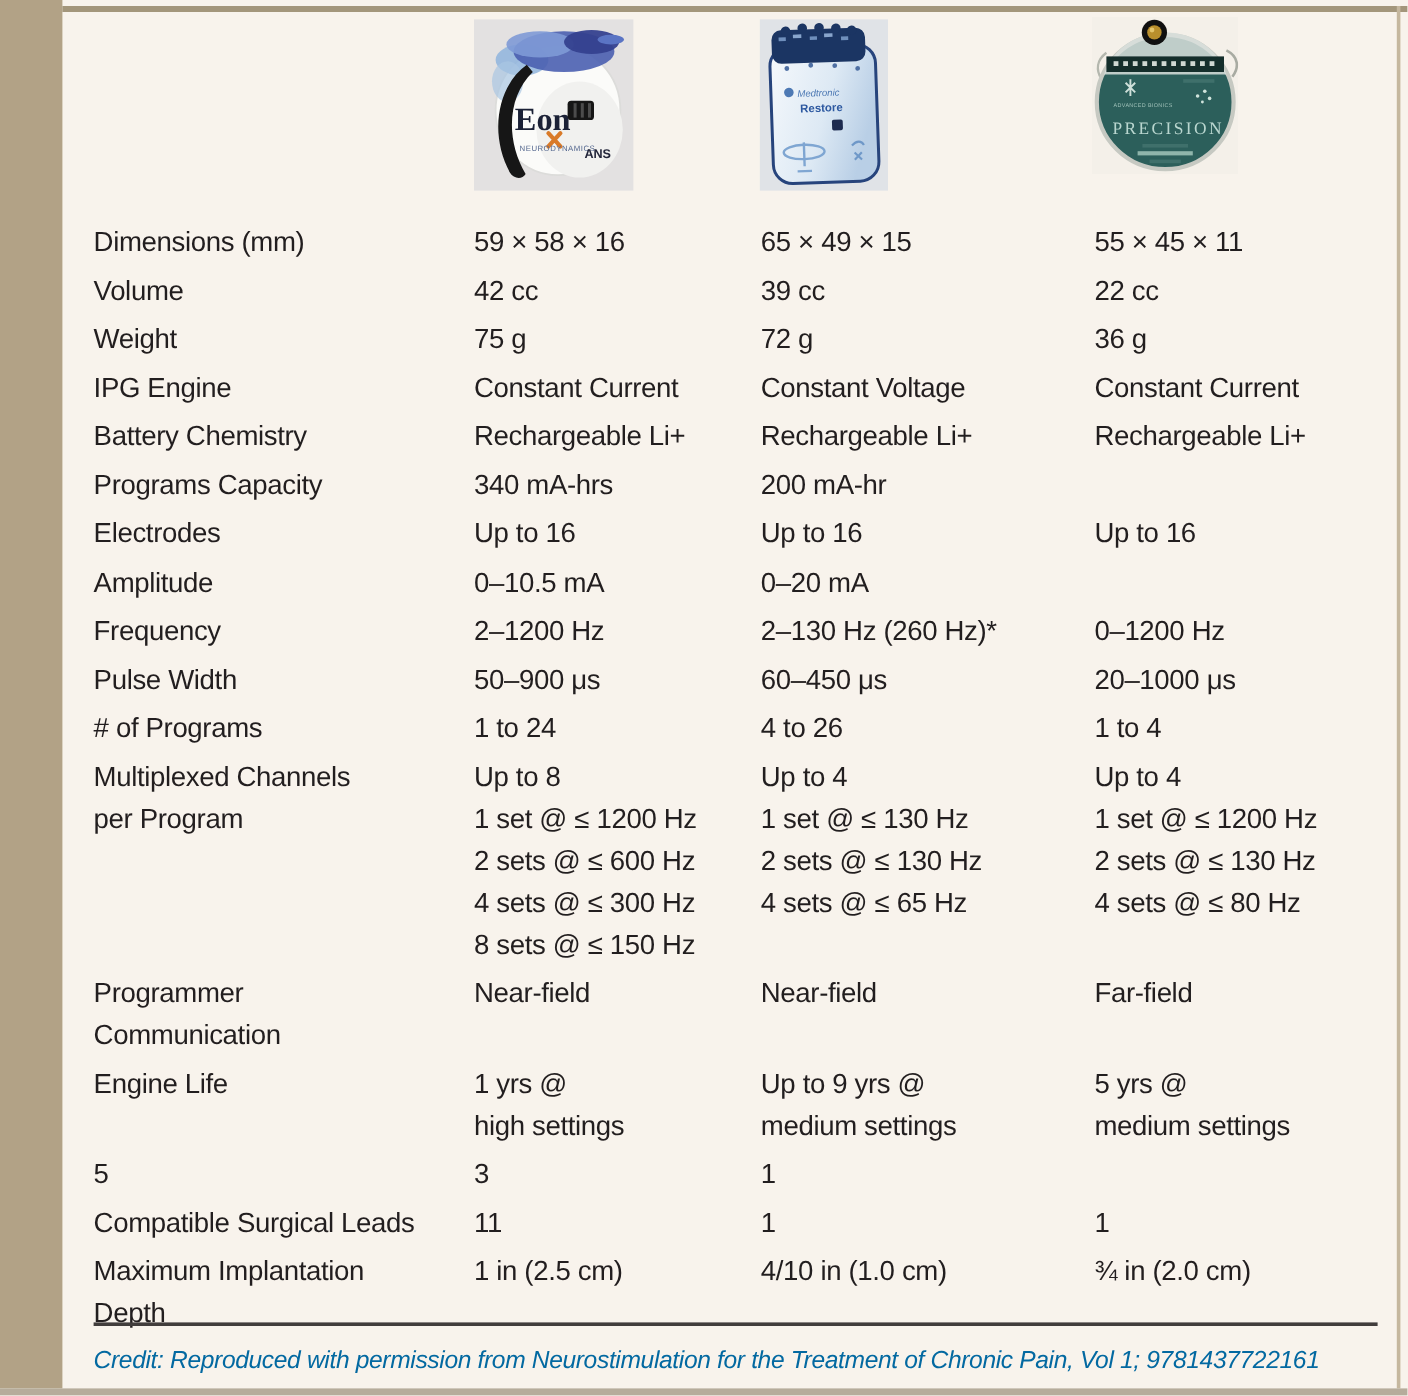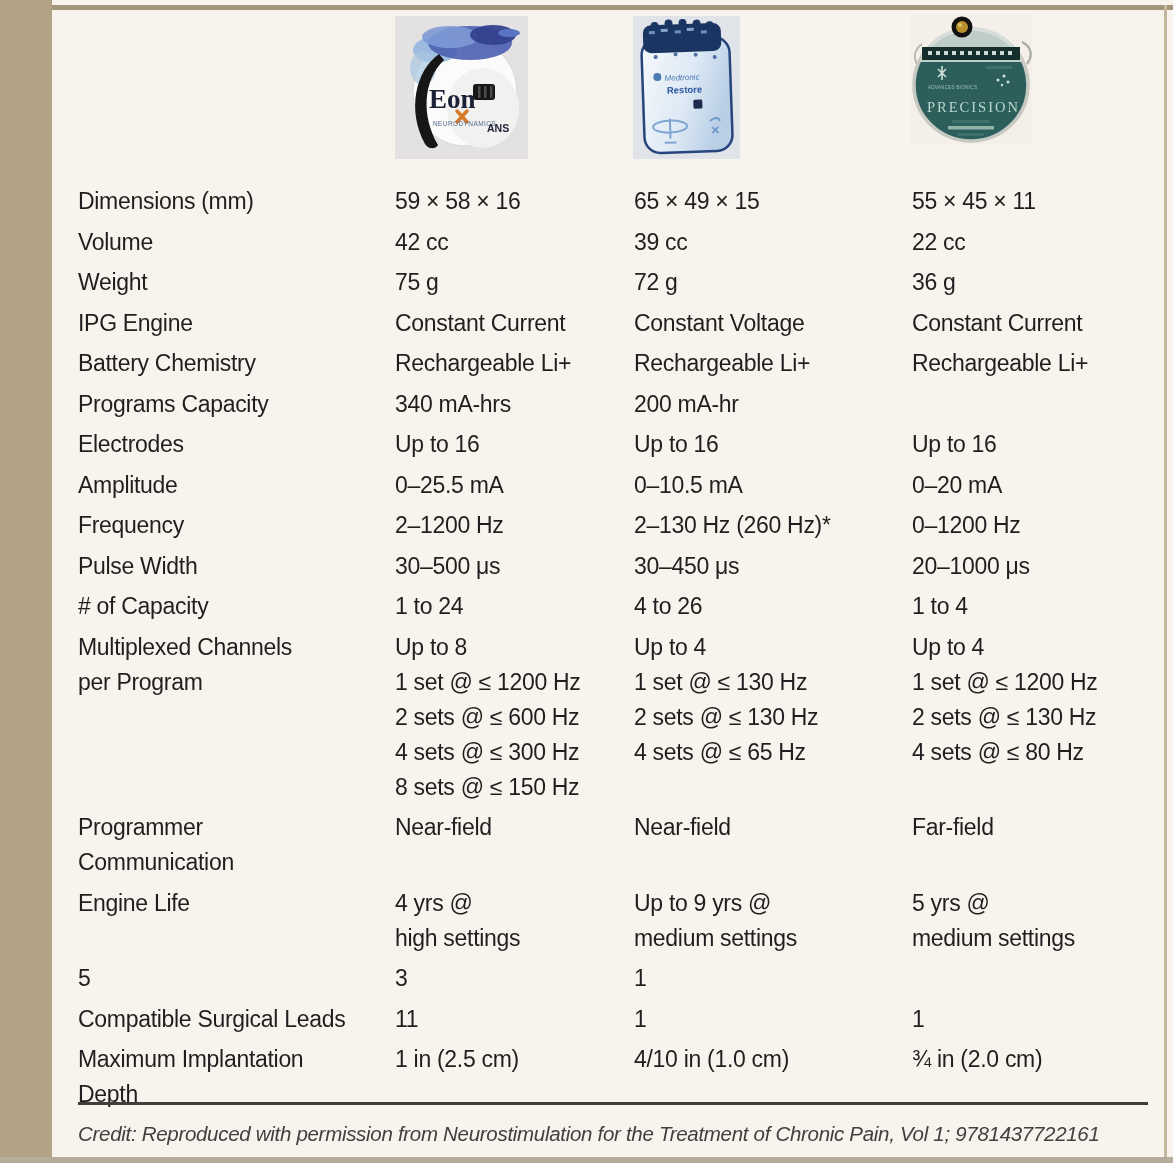--- a/index.html
+++ b/index.html
@@ -49,21 +49,21 @@
     letter-spacing: -0.3px;
     white-space: pre-line;
   }
   .credit-rule {
     position: absolute; left: 78px; top: 1102px;
     width: 1070px; height: 3px; background: #413d3c;
   }
   .credit {
     position: absolute; left: 78px; top: 1121px; width: 1070px;
     font-size: 20.5px; font-style: italic; letter-spacing: -0.3px;
-    line-height: 26px; color: #404040;
+    line-height: 26px; color: #0369a1;
   }
 </style>
 </head>
 <body>
 
 <div class="left-bar"></div>
 <div class="top-line"></div>
 <div class="right-line"></div>
 <div class="bottom-strip"></div>
 
@@ -197,38 +197,37 @@
       <div class="cell value">200 mA-hr</div>
     </div>
     <div class="row">
       <div class="cell label">Electrodes</div>
       <div class="cell value">Up to 16</div>
       <div class="cell value">Up to 16</div>
       <div class="cell value">Up to 16</div>
     </div>
     <div class="row">
       <div class="cell label">Amplitude</div>
-      <div class="cell value">0–25.5 mA</div>
       <div class="cell value">0–10.5 mA</div>
       <div class="cell value">0–20 mA</div>
     </div>
     <div class="row">
       <div class="cell label">Frequency</div>
       <div class="cell value">2–1200 Hz</div>
       <div class="cell value">2–130 Hz (260 Hz)*</div>
       <div class="cell value">0–1200 Hz</div>
     </div>
     <div class="row">
       <div class="cell label">Pulse Width</div>
-      <div class="cell value">30–500 μs</div>
-      <div class="cell value">30–450 μs</div>
+      <div class="cell value">50–900 μs</div>
+      <div class="cell value">60–450 μs</div>
       <div class="cell value">20–1000 μs</div>
     </div>
     <div class="row">
-      <div class="cell label"># of Capacity</div>
+      <div class="cell label"># of Programs</div>
       <div class="cell value">1 to 24</div>
       <div class="cell value">4 to 26</div>
       <div class="cell value">1 to 4</div>
     </div>
     <div class="row">
       <div class="cell label">Multiplexed Channels
 per Program</div>
       <div class="cell value">Up to 8
 1 set @ ≤ 1200 Hz
 2 sets @ ≤ 600 Hz
@@ -245,21 +244,21 @@
     </div>
     <div class="row">
       <div class="cell label">Programmer
 Communication</div>
       <div class="cell value">Near-field</div>
       <div class="cell value">Near-field</div>
       <div class="cell value">Far-field</div>
     </div>
     <div class="row">
       <div class="cell label">Engine Life</div>
-      <div class="cell value">4 yrs @
+      <div class="cell value">1 yrs @
 high settings</div>
       <div class="cell value">Up to 9 yrs @
 medium settings</div>
       <div class="cell value">5 yrs @
 medium settings</div>
     </div>
     <div class="row">
       <div class="cell value">5</div>
       <div class="cell value">3</div>
       <div class="cell value">1</div>

